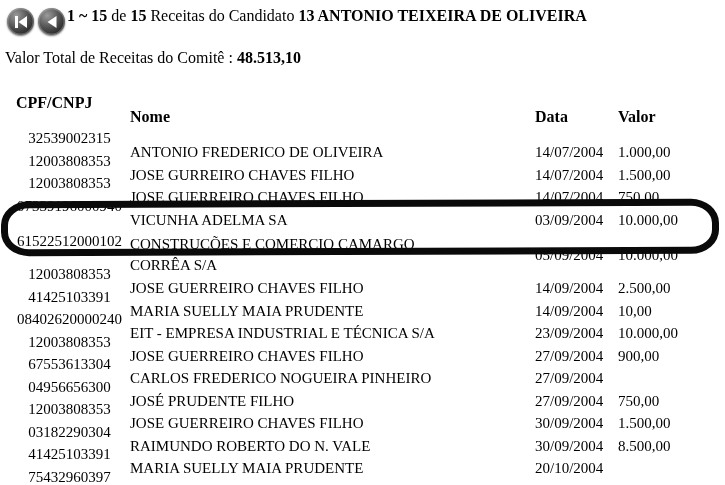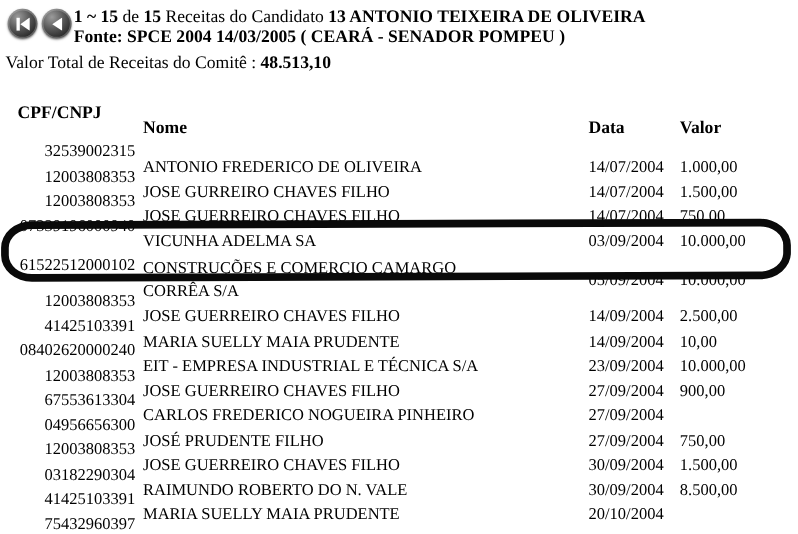--- a/index.html
+++ b/index.html
@@ -78,21 +78,21 @@
     margin-bottom: 14px;
   }
   .thead .c-cpf { text-align: left; }
   .c-nome, .c-data, .c-valor { padding-left: 7px; margin-top: 28px; }
 
   .tbody { font-size: 15px; }
   .trow {
     height: 22.5px;
     white-space: nowrap;
   }
-  .trow .c-cpf { text-align: right; }
+  .trow .c-cpf { text-align: center; }
   .trow.circled { height: 46px; }
   .trow.circled .c-nome {
     white-space: normal;
     max-width: 345px;
     line-height: 21px;
   }
 
   
   .annotation {
     position: absolute;
@@ -131,21 +131,20 @@
   </div>
 
   <div class="header-text">
     <div>
       <span class="b">1 ~ 15</span>
       <span>de</span>
       <span class="b">15</span>
       <span>Receitas do Candidato</span>
       <span class="b">13 ANTONIO TEIXEIRA DE OLIVEIRA</span>
     </div>
-    <div class="b">Fonte: SPCE 2004 14/03/2005 ( CEARÁ - SENADOR POMPEU )</div>
   </div>
 
   <div class="total-line">
     <span>Valor Total de Receitas do Comitê :</span>
     <span class="b">48.513,10</span>
   </div>
 
   <div class="rtable">
     <div class="thead">
       <div class="c-cpf">CPF/CNPJ</div>

